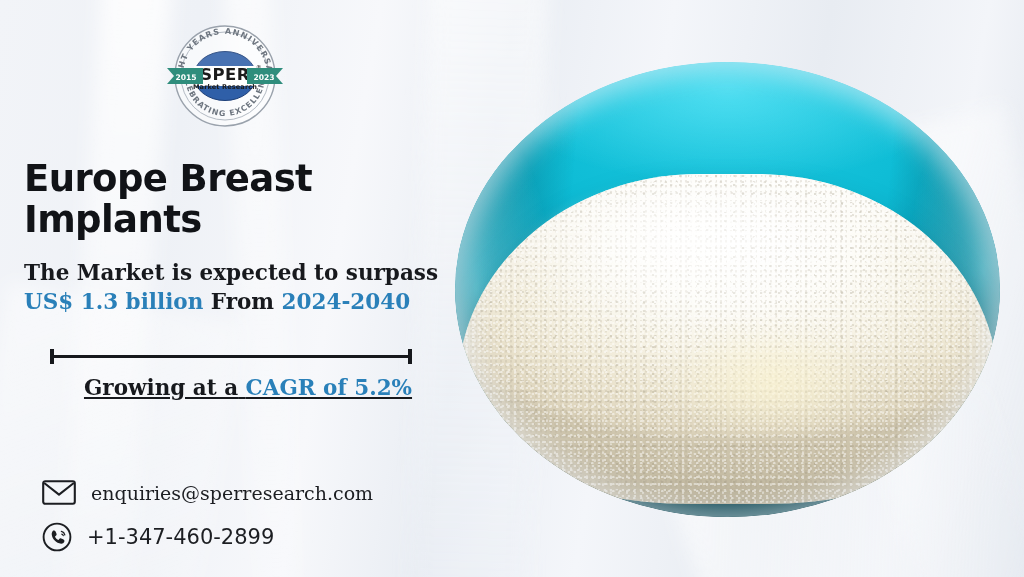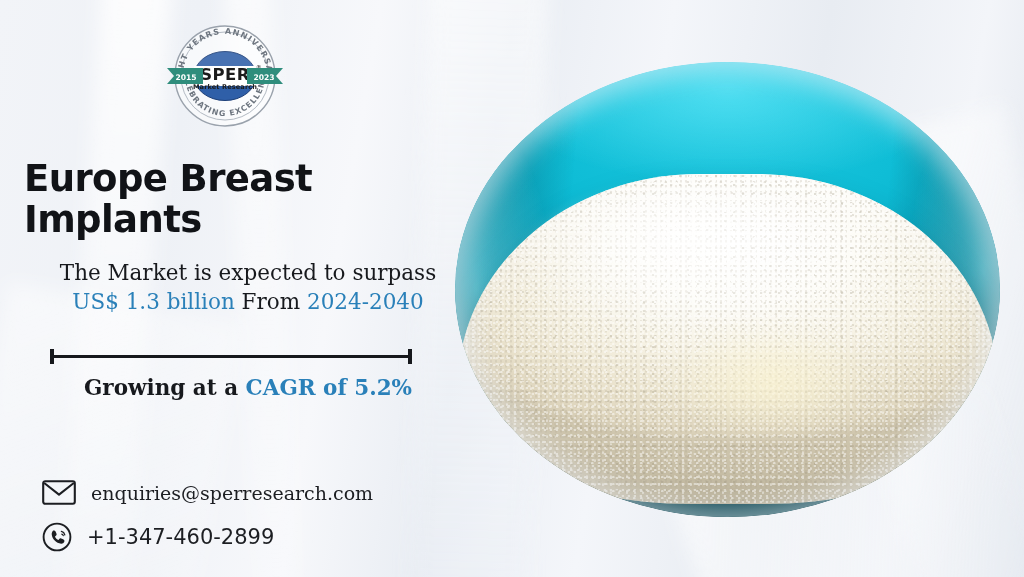--- a/index.html
+++ b/index.html
@@ -82,23 +82,22 @@
     font-size:37px;
     line-height:1.12;
     letter-spacing:-.6px;
     color:#111317;
   }
 
   #subtitle {
     position:absolute;
     left:24px; top:258px;
     width:448px;
-    text-align:center;
     font-family:"DejaVu Serif", serif;
-    font-weight:normal;
+    font-weight:bold;
     font-size:21.5px;
     line-height:1.36;
     color:#17191d;
   }
   .accent { color:#2a80b9; }
 
   #divider {
     position:absolute;
     left:50px; top:349px;
     width:362px; height:14px;
@@ -118,20 +117,21 @@
 
   #cagr {
     position:absolute;
     left:24px; top:375px;
     width:448px;
     text-align:center;
     font-family:"DejaVu Serif", serif;
     font-weight:bold;
     font-size:21.5px;
     color:#17191d;
+    text-decoration:underline;
   }
 
   
   .contact {
     position:absolute;
     display:flex;
     align-items:center;
     gap:15px;
     color:#1c1e22;
     font-family:"DejaVu Serif", serif;

